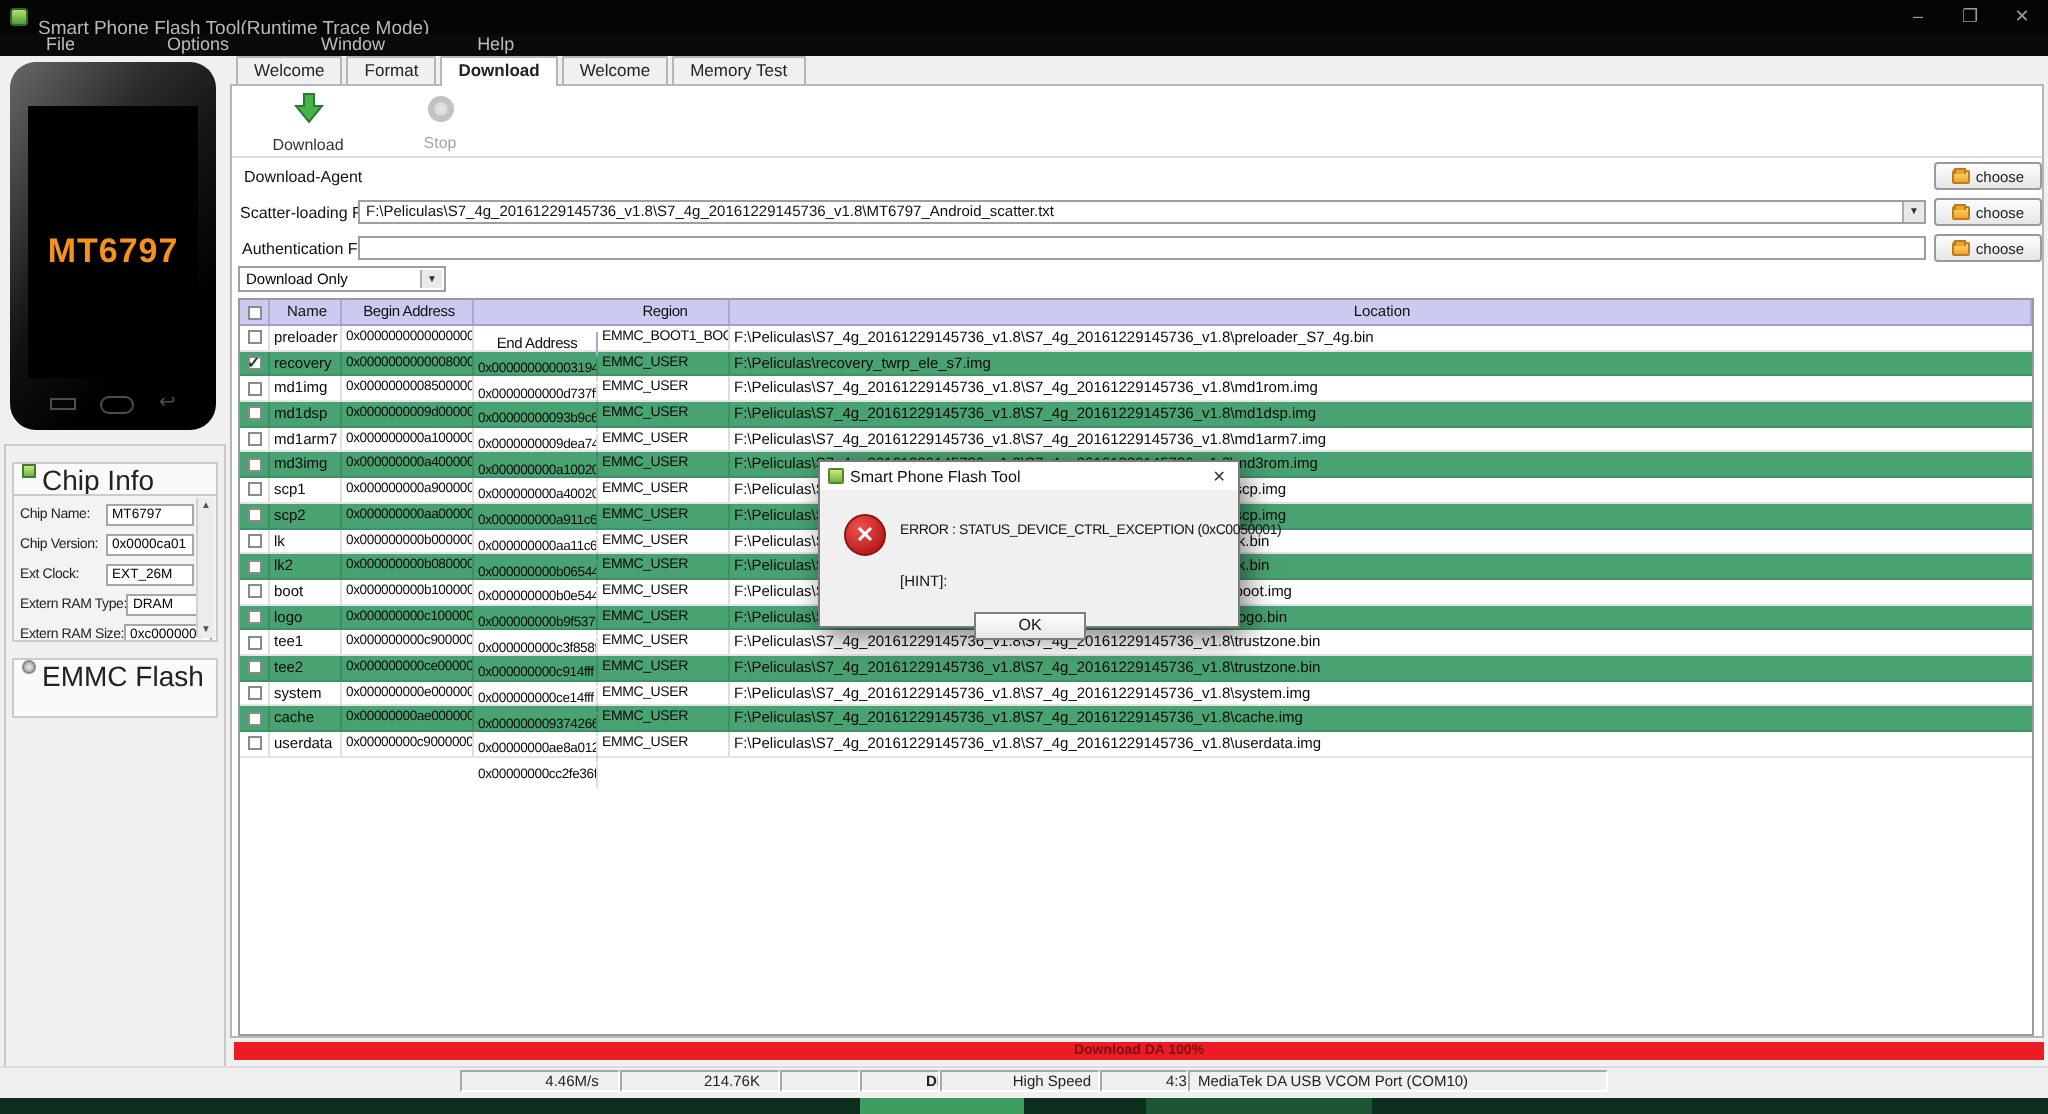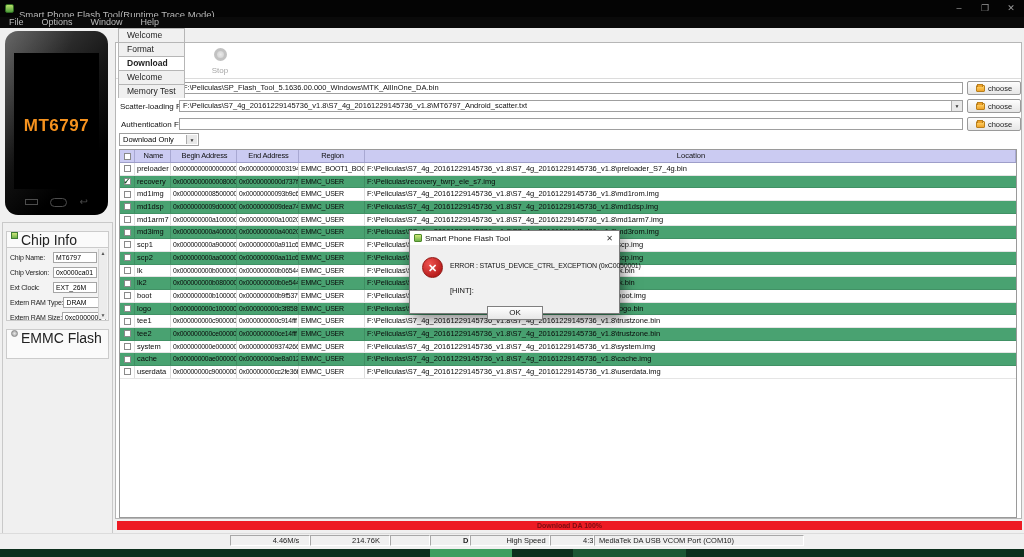--- a/index.html
+++ b/index.html
@@ -9,21 +9,21 @@
 
   
   .titlebar{position:absolute;left:0;top:0;width:1024px;height:17px;background:#040404;
     display:flex;align-items:center;}
   .app-icon{width:9px;height:9px;margin:0 5px 0 5px;border-radius:2px;
     background:linear-gradient(#b9e06a,#4f9e3c);border:1px solid #2f6b22;}
   .title-text{font-size:9.5px;color:#b9b9b9;flex:1;white-space:nowrap;margin-top:12px;}
   .wc{width:26px;text-align:center;color:#9b9b9b;font-size:9px;line-height:17px;}
   .menubar{position:absolute;left:0;top:17px;width:1024px;height:11px;background:#0a0a0a;
     display:flex;align-items:center;}
-  .menu-item{font-size:9px;color:#bdbdbd;padding:0 9px;line-height:11px;}
+  .menu-item{font-size:9px;color:#bdbdbd;padding:0 23px;line-height:11px;}
 
   
   .phone{position:absolute;left:5px;top:31px;width:103px;height:184px;border-radius:13px;
     background:linear-gradient(135deg,#4a4a4a,#161616 45%,#000 75%);}
   .phone:before{content:"";position:absolute;inset:0;border-radius:13px;
     background:linear-gradient(115deg,rgba(255,255,255,.16),rgba(255,255,255,0) 38%);}
   .phone-screen{position:absolute;left:9px;top:22px;right:9px;bottom:26px;background:#000;}
   .phone-label{position:absolute;left:0;right:0;top:46%;text-align:center;
     color:#f6921e;font-weight:bold;font-size:17px;letter-spacing:.5px;}
   .phone-nav{position:absolute;left:0;right:0;bottom:7px;height:12px;display:flex;
@@ -44,21 +44,21 @@
     border:1px solid #cbcbcb;padding:3px 11px 0 3px;overflow:hidden;}
   .chip-row{display:flex;justify-content:space-between;align-items:center;height:12px;margin-bottom:3px;}
   .chip-label{font-size:7px;color:#222;white-space:nowrap;letter-spacing:-.2px;}
   .chip-value{width:44px;height:11px;background:#fff;border:1px solid #a6a6a6;
     font-size:6.8px;line-height:9px;padding-left:2px;overflow:hidden;white-space:nowrap;flex:none;}
   .chip-scroll{position:absolute;right:1px;top:1px;bottom:1px;width:9px;background:#ececec;
     border-left:1px solid #d2d2d2;display:flex;flex-direction:column;justify-content:space-between;
     align-items:center;font-size:5px;color:#555;padding:1px 0;}
 
   
-  .tabbar{position:absolute;left:118px;top:28px;height:15px;display:flex;z-index:3;flex-direction:column;}
+  .tabbar{position:absolute;left:118px;top:28px;height:15px;display:flex;z-index:3;}
   .tab{height:14px;line-height:13px;padding:0 8px;font-size:8.5px;color:#222;background:#f0f0f0;
     border:1px solid #b6b6b6;border-bottom:none;margin-right:2px;border-radius:1px 1px 0 0;}
   .tab.active{background:#fff;height:15px;font-weight:bold;}
   .page{position:absolute;left:115px;top:42px;width:907px;height:477px;background:#fff;
     border:1px solid #b6b6b6;}
 
   .tool-btn{position:absolute;top:3px;width:56px;height:30px;text-align:center;}
   .tool-download{left:10px;} .tool-stop{left:76px;}
   .tool-label{font-size:8px;color:#333;margin-top:1px;}
   .tool-stop .tool-label{color:#a6a6a6;}
@@ -71,39 +71,39 @@
     font-size:7.5px;line-height:10px;padding:0 12px 0 3px;white-space:nowrap;overflow:hidden;color:#111;}
   .combo-arrow{position:absolute;right:1px;top:1px;bottom:1px;width:11px;background:#e9e9e9;
     border-left:1px solid #ababab;font-size:5px;text-align:center;line-height:10px;color:#333;}
   .choose-btn{position:absolute;left:851px;width:54px;height:14px;border:1px solid #9a9a9a;border-radius:2px;
     background:linear-gradient(#fdfdfd,#e6e6e6);display:flex;align-items:center;justify-content:center;
     gap:3px;font-size:7.5px;color:#222;}
   .folder-icon{width:9px;height:7px;background:linear-gradient(#ffd76e,#f0a32a);
     border:1px solid #b97f1c;border-radius:1px;position:relative;}
   .folder-icon:before{content:"";position:absolute;left:0;top:-2px;width:4px;height:2px;
     background:#f0a32a;border:1px solid #b97f1c;border-bottom:none;}
-  .mode-select{position:absolute;left:3px;top:90px;width:80px;height:13px;background:#fff;
+  .mode-select{position:absolute;left:3px;top:90px;width:104px;height:13px;background:#fff;
     border:1px solid #9f9f9f;font-size:7.5px;line-height:11px;padding-left:3px;}
   .mode-select .combo-arrow{line-height:11px;}
 
   
   .grid{position:absolute;left:3px;top:106px;width:898px;height:369px;border:1px solid #9a9a9a;
     background:#fff;overflow:hidden;}
   .tr,.thead{display:flex;width:100%;}
   .thead{height:13px;background:#cbcbf2;border-bottom:1px solid #9e9ec9;justify-content:flex-end;}
   .thead .td{font-size:7.5px;line-height:12px;text-align:center;color:#101010;
     border-right:1px solid #a8a8d2;}
   .tr{height:12.7px;border-bottom:1px solid rgba(0,0,0,.10);background:#fff;}
   .tr.hl{background:#49a271;}
   .td{height:100%;padding-left:2px;overflow:hidden;white-space:nowrap;font-size:7.5px;
     line-height:12.5px;color:#0a0a0a;border-right:1px solid rgba(0,0,0,.13);flex:none;}
   .c-check{width:15px;text-align:center;padding:0;display:flex;align-items:center;justify-content:center;}
   .c-name{width:36px;}
   .c-begin{width:66px;font-size:6.8px;letter-spacing:-.2px;}
-  .c-end{width:62px;font-size:6.8px;letter-spacing:-.2px;}
+  .c-end{width:62px;font-size:6.8px;letter-spacing:-.2px;margin-top:16px;}
   .c-region{width:66px;font-size:7px;letter-spacing:-.2px;}
   .c-loc{flex:1;border-right:none;}
   .cb{width:7px;height:7px;border:1px solid #8a8a8a;background:#fff;display:inline-block;position:relative;}
   .cb.checked:after{content:"✓";position:absolute;left:-1px;top:-3px;font-size:8px;color:#0e4d22;font-weight:bold;}
 
   
   .progress{position:absolute;left:117px;top:521px;width:905px;height:9px;background:#ed1b24;
     text-align:center;font-size:7px;line-height:9px;color:#7a0d12;font-weight:bold;}
   .statusbar{position:absolute;left:0;top:533px;width:1024px;height:14px;background:#f0f0f0;
     border-top:1px solid #dcdcdc;display:flex;padding-left:230px;align-items:center;}
@@ -214,21 +214,20 @@
       </svg>
       <div class="tool-label">Download</div>
     </div>
     <div class="tool-btn tool-stop">
       <span class="stop-icon"></span>
       <div class="tool-label">Stop</div>
     </div>
     <div class="toolbar-divider"></div>
 
     <div class="f-label" style="left:6px;top:41px;">Download-Agent</div>
-    <div class="f-input" style="top:39px;">F:\Peliculas\SP_Flash_Tool_5.1636.00.000_Windows\MTK_AllInOne_DA.bin</div>
     <div class="choose-btn" style="top:38px;">
       <span class="folder-icon"></span>
       <span>choose</span>
     </div>
 
     <div class="f-label" style="left:4px;top:59px;">Scatter-loading File</div>
     <div class="f-input" style="top:57px;">F:\Peliculas\S7_4g_20161229145736_v1.8\S7_4g_20161229145736_v1.8\MT6797_Android_scatter.txt</div>
     <div class="combo-arrow" style="position:absolute;left:835px;top:58px;width:11px;height:10px;">▼</div>
     <div class="choose-btn" style="top:56px;">
       <span class="folder-icon"></span>

